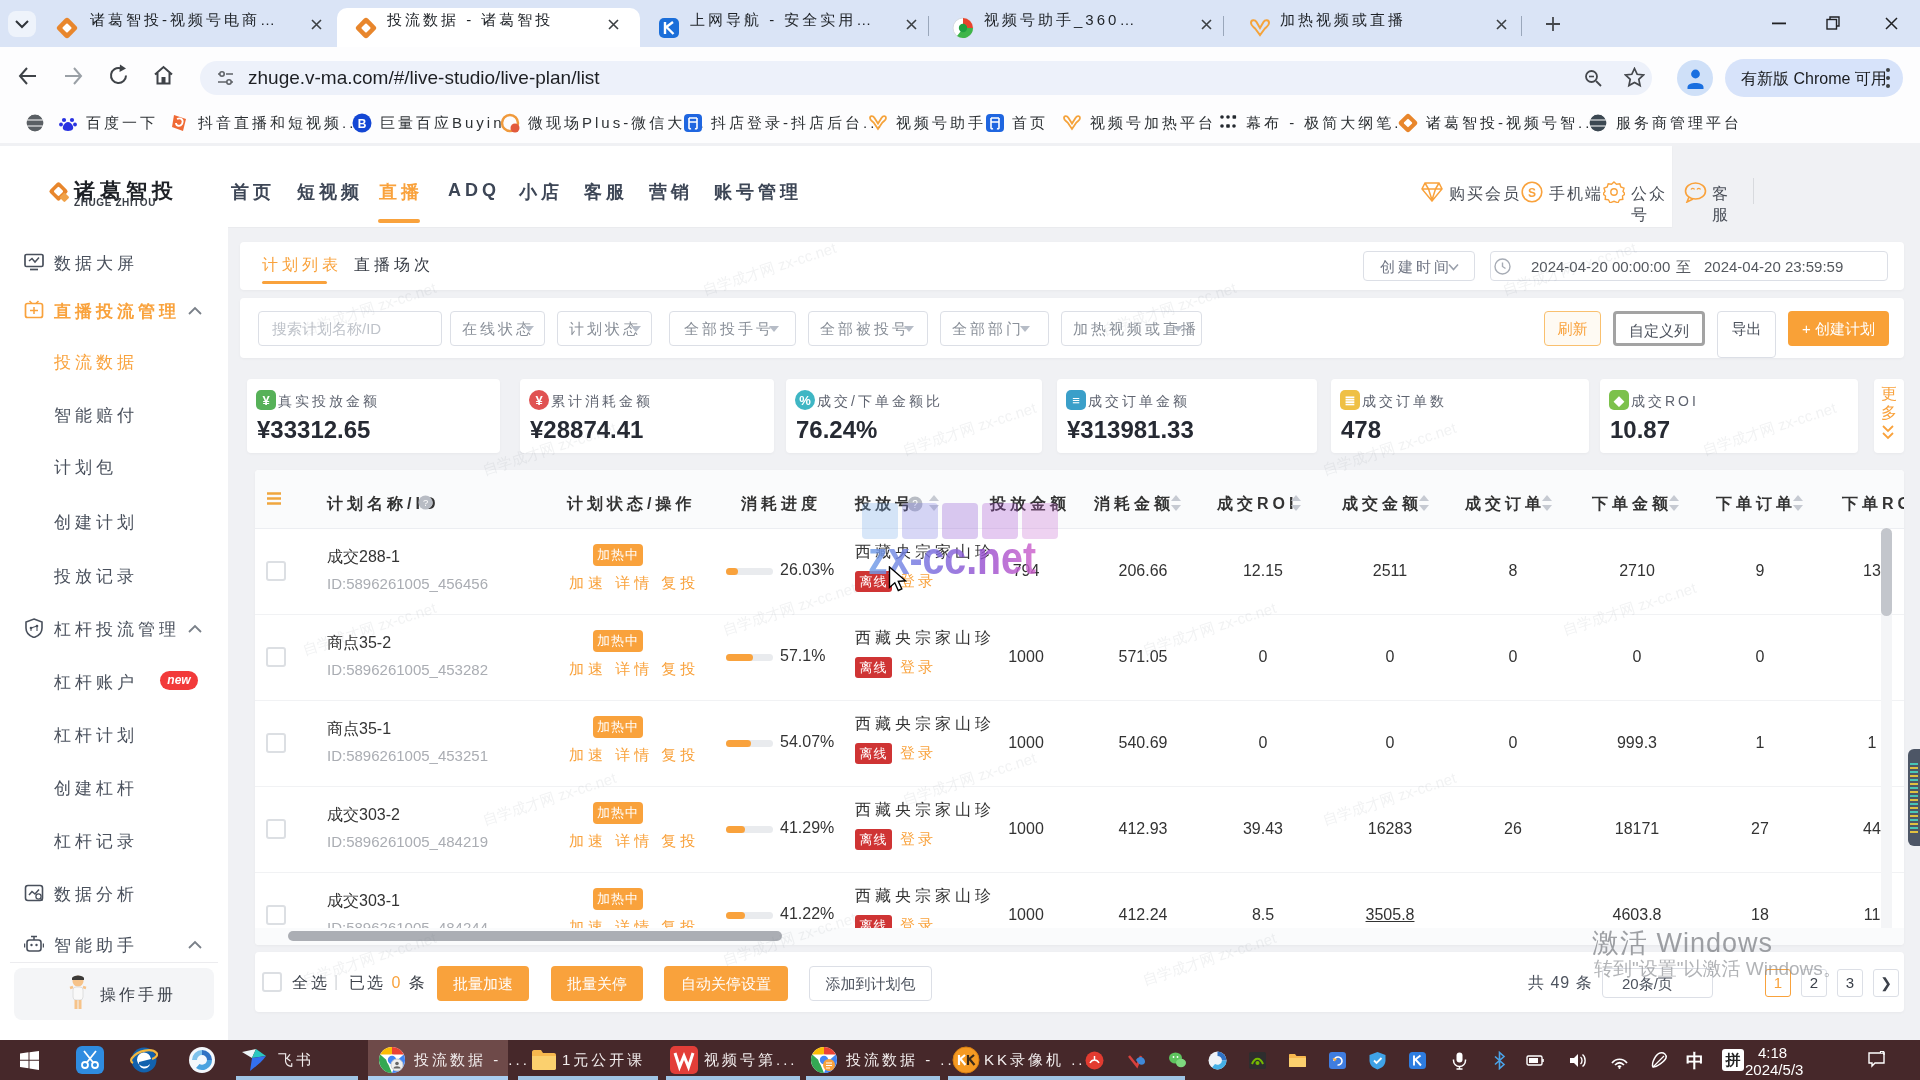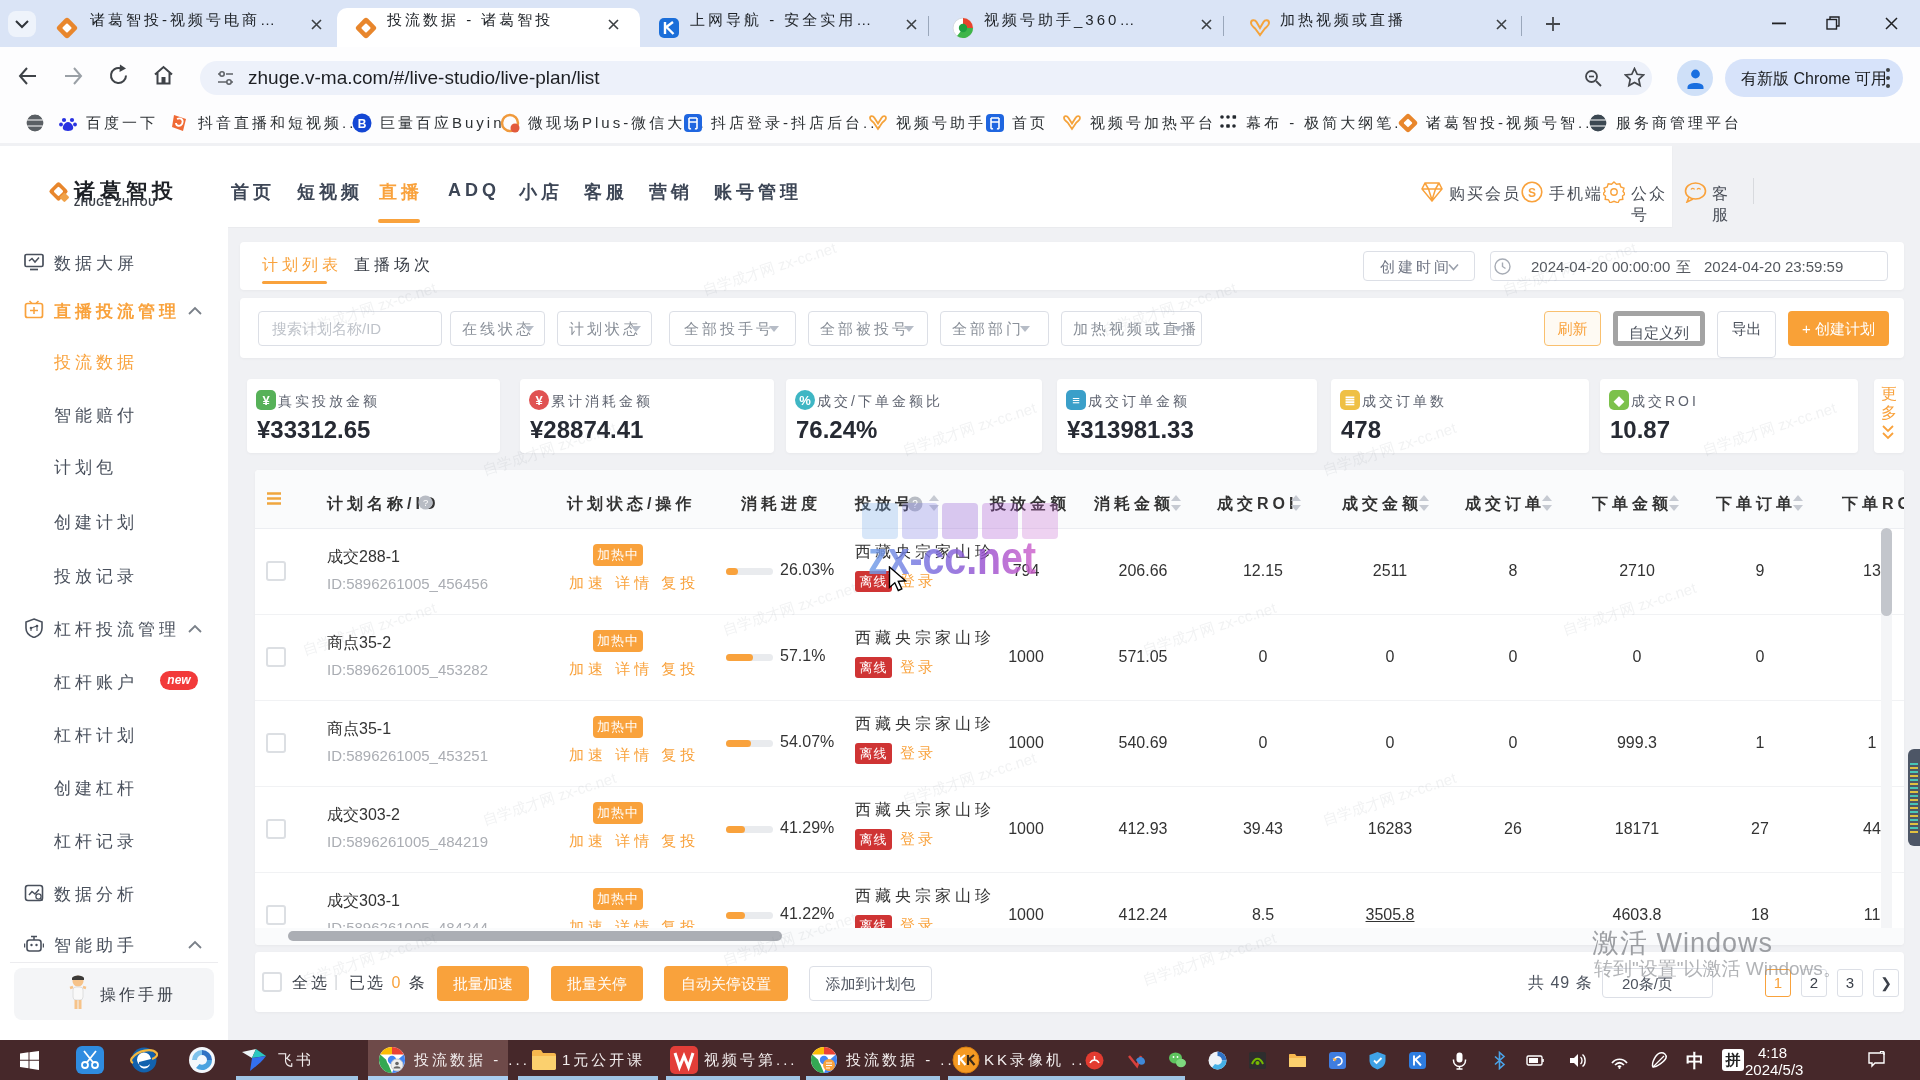--- a/index.html
+++ b/index.html
@@ -374,21 +374,21 @@
   <div class="sel a" style="left:580px;top:83px;width:120px;height:35px;"></div>
     <div class="a seltxt" style="left:592px;top:92px;">全部被投号</div>
     <div class="caret" style="left:676px;top:98px;"></div>
   <div class="sel a" style="left:712px;top:83px;width:109px;height:35px;"></div>
     <div class="a seltxt" style="left:724px;top:92px;">全部部门</div>
     <div class="caret" style="left:792px;top:98px;"></div>
   <div class="sel a" style="left:833px;top:83px;width:141px;height:35px;"></div>
     <div class="a seltxt" style="left:845px;top:92px;">加热视频或直播</div>
     <div class="caret" style="left:945px;top:98px;"></div>
   <div class="a" style="left:1316px;top:83px;width:57px;height:35px;border:1px solid #f9c06f;border-radius:4px;box-sizing:border-box;background:#fefaf3;color:#f9a23c;font-size:15px;text-align:center;line-height:33px;">刷新</div>
-  <div class="a" style="left:1385px;top:83px;width:92px;height:35px;border:5px solid #a3a3a3;border-radius:4px;box-sizing:border-box;color:#4d535e;font-size:15px;text-align:center;line-height:33px;">自定义列</div>
+  <div class="a" style="left:1385px;top:83px;width:92px;height:35px;border:3px solid #a3a3a3;border-radius:4px;box-sizing:border-box;color:#4d535e;font-size:15px;text-align:center;line-height:33px;">自定义列</div>
   <div class="a" style="left:1489px;top:83px;width:59px;height:47px;border:1px solid #dcdfe6;border-radius:4px;box-sizing:border-box;color:#4d535e;font-size:15px;text-align:center;line-height:33px;">导出</div>
   <div class="obtn" style="left:1560px;top:83px;width:101px;height:35px;font-size:15px;line-height:35px;">+ 创建计划</div>
 
   <div class="card" style="left:19px;top:151px;width:253px;height:74px;">
       <div class="sticon" style="background:#56b158;">¥</div>
       <div class="statlbl">真实投放金额</div>
       <div class="statval">¥33312.65</div>
     </div>
   <div class="card" style="left:292px;top:151px;width:254px;height:74px;">
       <div class="sticon" style="background:#e05252;border-radius:11px;">¥</div>

